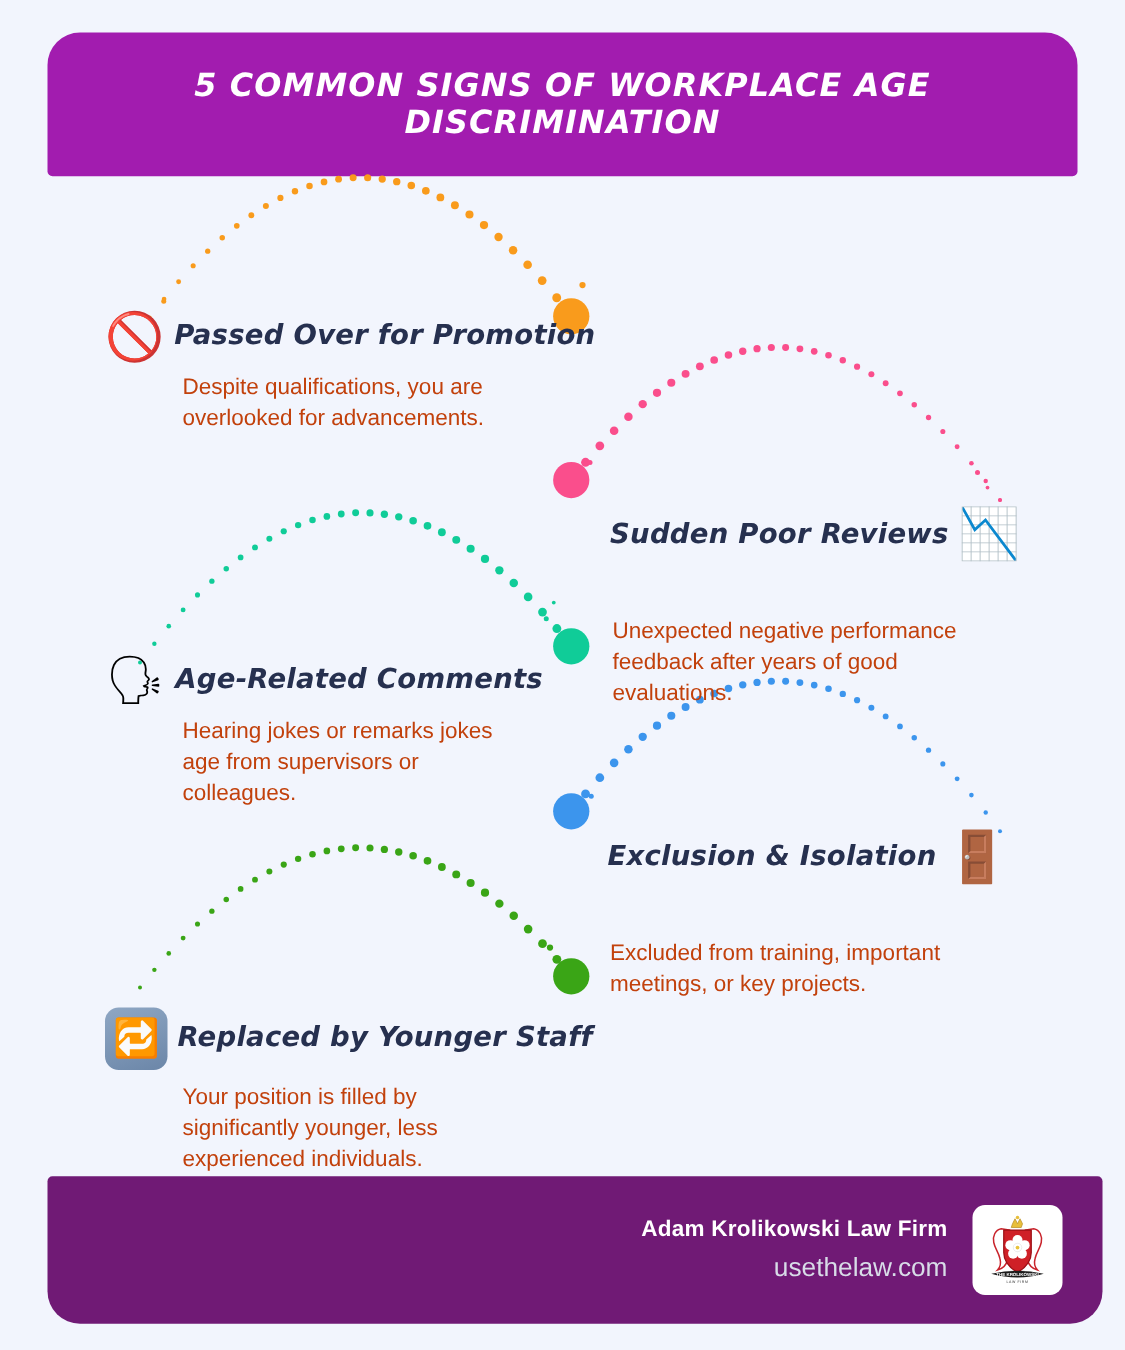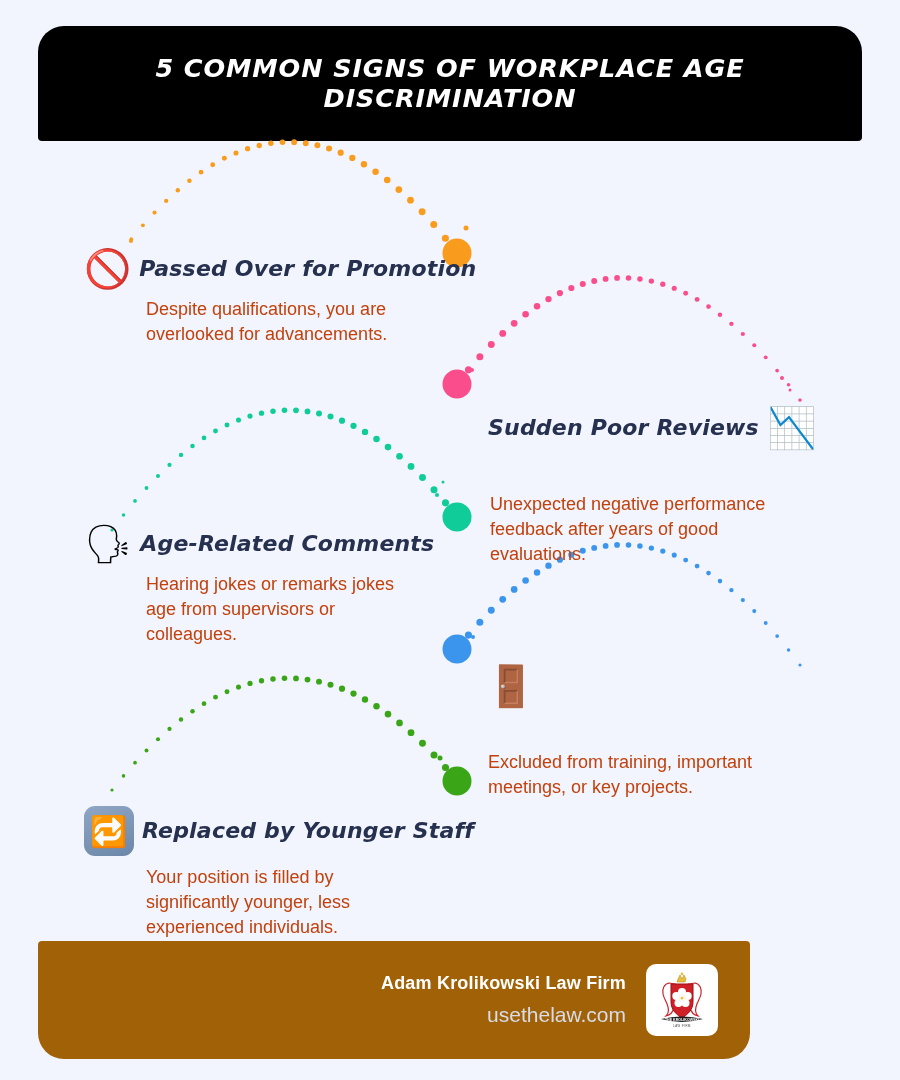--- a/index.html
+++ b/index.html
@@ -22,21 +22,21 @@
     background: #f2f5fd;
   }
 
   
   .header-bar {
     position: absolute;
     left: 38px;
     top: 26px;
     width: 824px;
     height: 115px;
-    background: #000000;
+    background: #a21caf;
     border-radius: 26px 26px 4px 4px;
   }
   .header-title {
     position: absolute;
     left: 0;
     right: 0;
     top: 50%;
     transform: translateY(-50%);
     text-align: center;
     color: #ffffff;
@@ -127,23 +127,23 @@
     color: #ffffff;
     font-size: 30px;
     font-family: "DejaVu Sans", sans-serif;
   }
 
   
   .footer-bar {
     position: absolute;
     left: 38px;
     top: 941px;
-    width: 712px;
+    width: 844px;
     height: 118px;
-    background: #a16207;
+    background: #701a75;
     border-radius: 4px 4px 26px 26px;
   }
   .footer-inner {
     position: absolute;
     right: 32px;
     top: 0;
     height: 100%;
     display: flex;
     align-items: center;
     gap: 20px;
@@ -385,20 +385,21 @@
   <div class="entry left" id="entry-3">
     <div class="entry-heading-row">
       <span class="entry-icon">🗣</span>
       <span class="entry-title">Age-Related Comments</span>
     </div>
     <div class="entry-desc">Hearing jokes or remarks jokes age from supervisors or colleagues.</div>
   </div>
 
   <div class="entry right" id="entry-4">
     <div class="entry-heading-row">
+      <span class="entry-title">Exclusion &amp; Isolation</span>
       <span class="entry-icon trailing">🚪</span>
     </div>
     <div class="entry-desc">Excluded from training, important meetings, or key projects.</div>
   </div>
 
   <div class="entry left" id="entry-5">
     <div class="entry-heading-row">
       <span class="icon-chip repeat">🔁</span>
       <span class="entry-title">Replaced by Younger Staff</span>
     </div>

